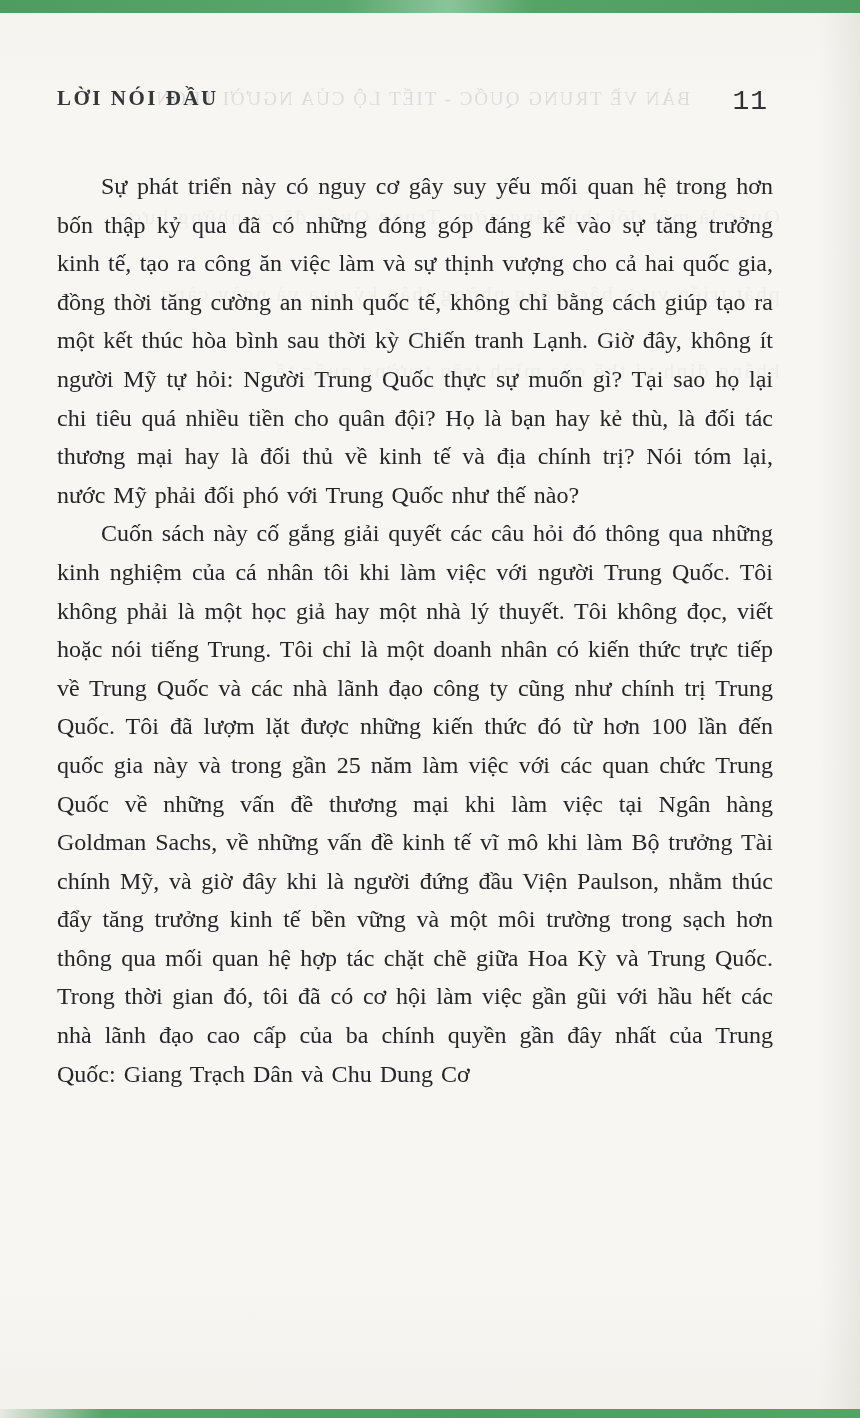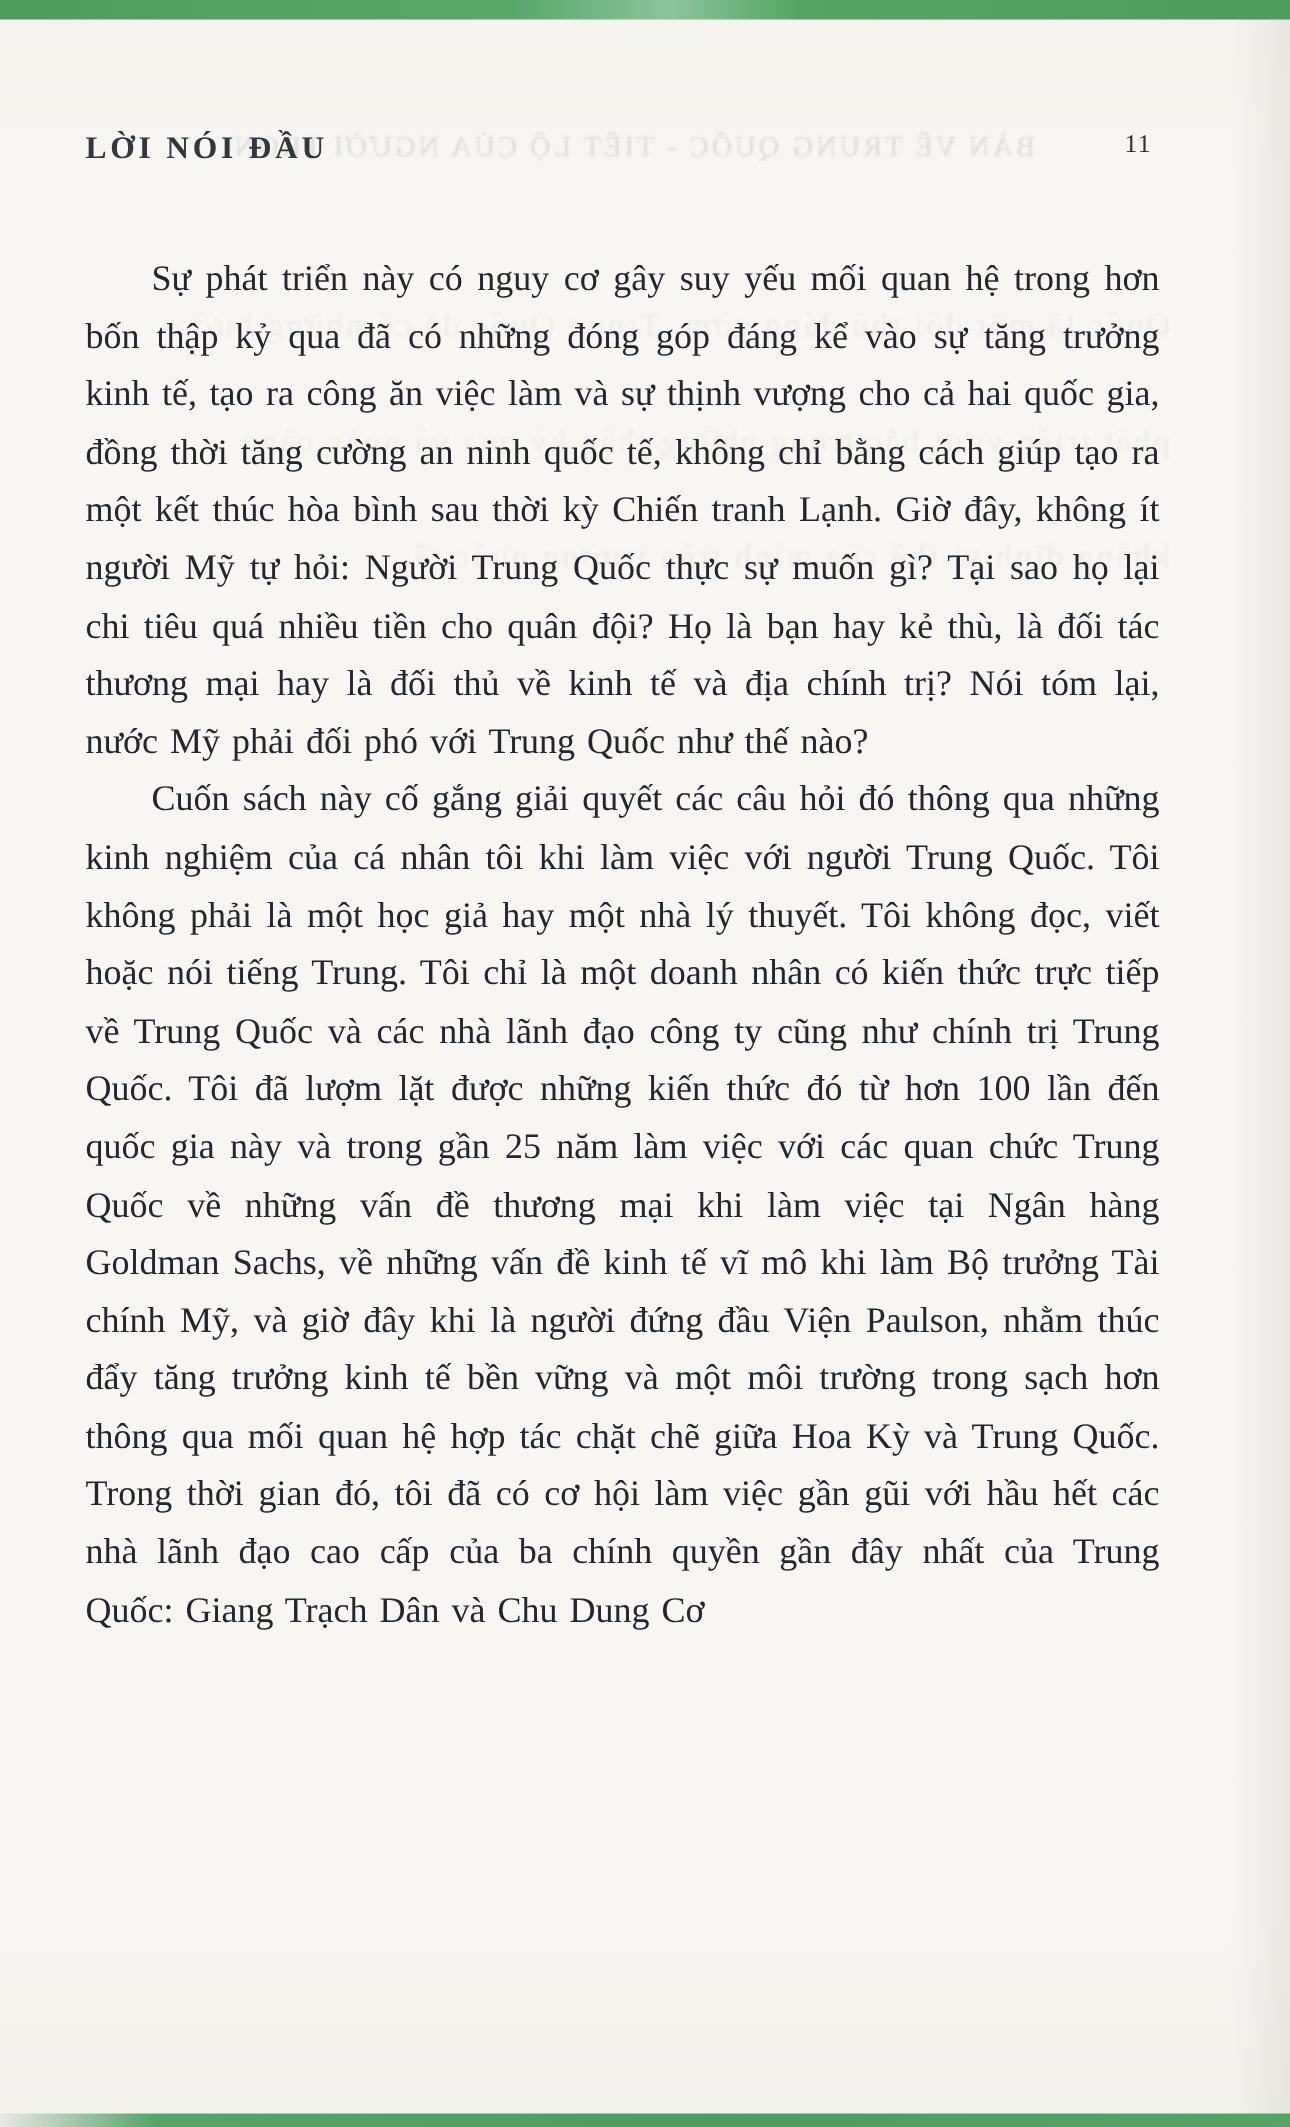--- a/index.html
+++ b/index.html
@@ -42,23 +42,24 @@
     align-items: flex-start;
     z-index: 3;
   }
   .header-title {
     font-size: 21px;
     letter-spacing: 2.5px;
     color: #33373a;
     font-weight: bold;
   }
   .page-number {
-    font-size: 17px;
+    font-size: 28px;
     color: #2e3235;
     letter-spacing: 1px;
+    font-family: Liberation Mono, monospace;
   }
 
   
   .bleed-text {
     position: absolute;
     top: 88px;
     left: 150px;
     width: 540px;
     font-size: 19px;
     letter-spacing: 2px;

